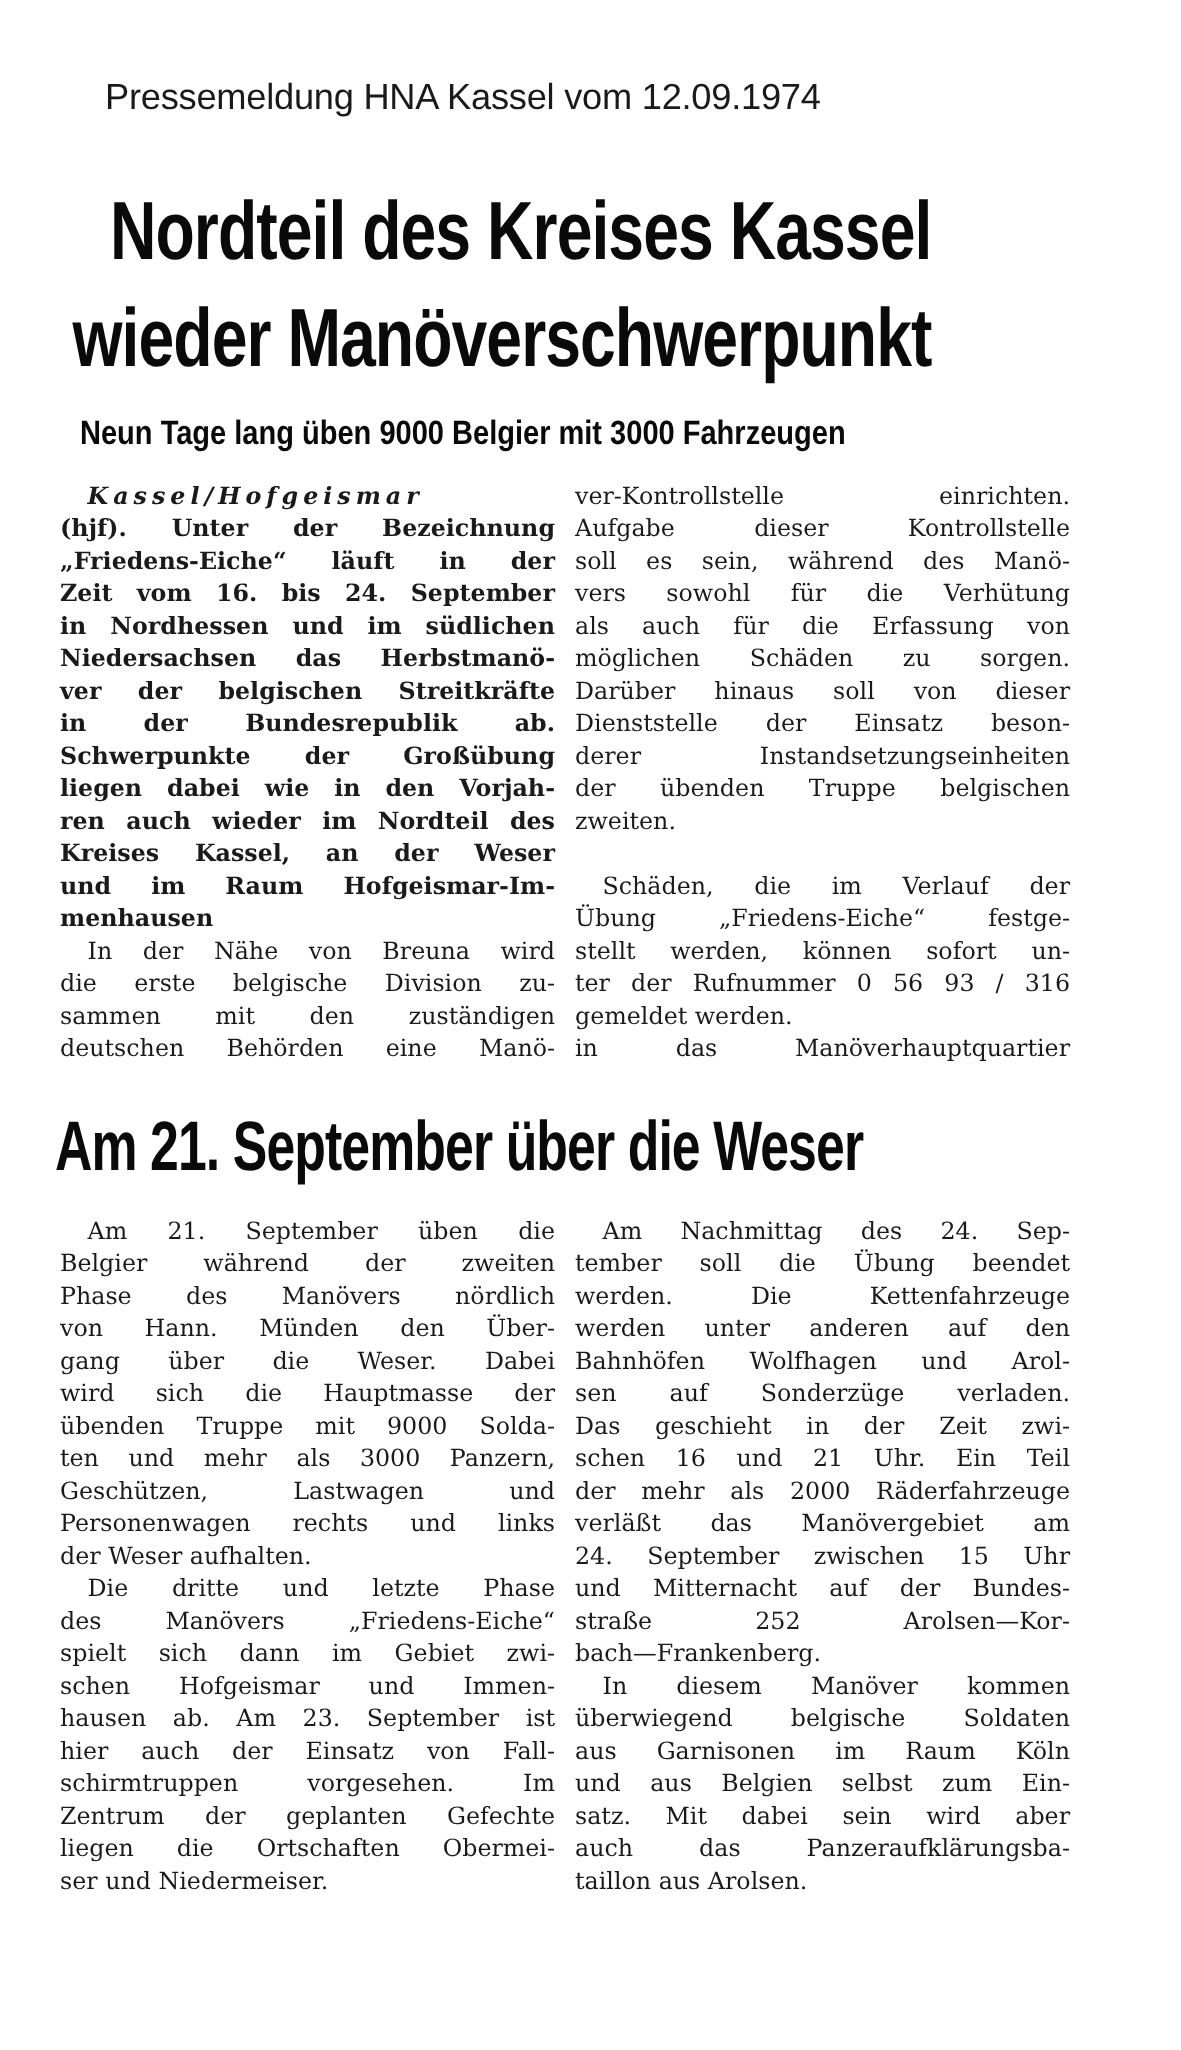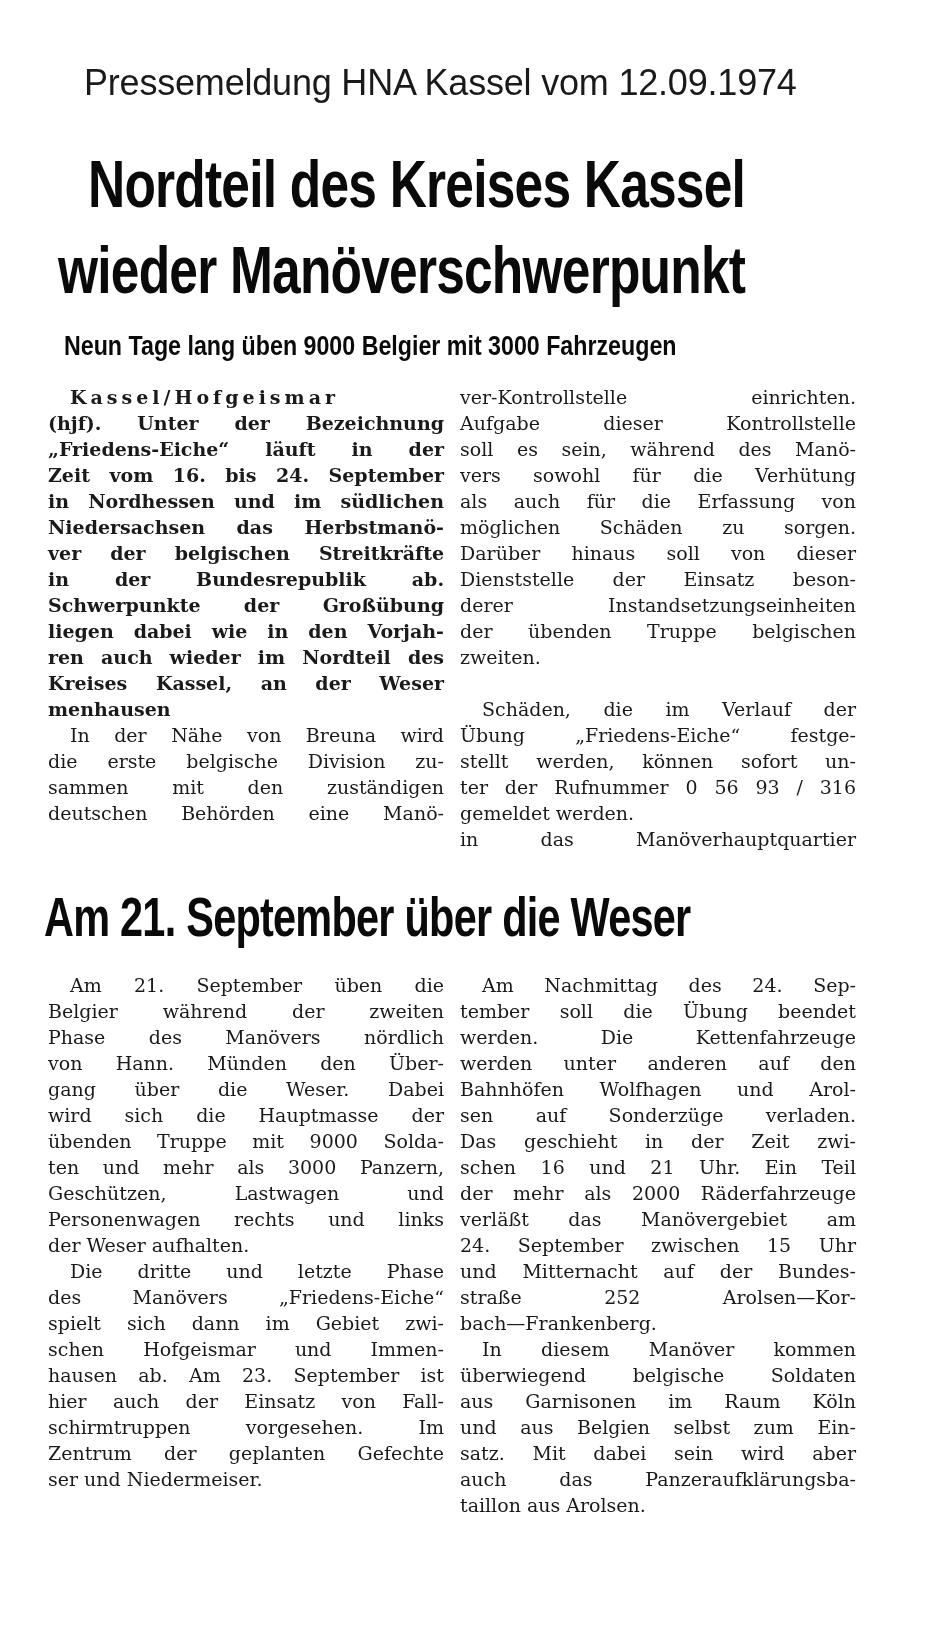--- a/index.html
+++ b/index.html
@@ -1,19 +1,19 @@
 <!DOCTYPE html>
 <html><head>
 <meta charset="utf-8">
 <style>
   html, body { margin: 0; padding: 0; background: #ffffff; }
   body { width: 945px; height: 1640px; position: relative; overflow: hidden; color: #111; }
   .caption {
     position: absolute; left: 84px; top: 62px;
-    font-family: "Liberation Sans", sans-serif; font-size: 36px; color: #1a1a1a;
+    font-family: "Liberation Sans", sans-serif; font-size: 29px; color: #1a1a1a;
     letter-spacing: -0.2px;
   }
   .headline {
     position: absolute; left: 54px; width: 810px;
     font-family: "Liberation Sans", sans-serif; font-weight: bold;
     color: #0a0a0a; text-align: center; white-space: nowrap;
     transform-origin: left top;
   }
   .h1a { top: 146px; font-size: 66px; transform: scaleX(0.78); left: 88px; text-align:left; letter-spacing: -1px; }
   .h1b { top: 232px; font-size: 66px; transform: scaleX(0.78); left: 58px; text-align:left; letter-spacing: -1px; }
@@ -26,21 +26,21 @@
   .col {
     position: absolute; width: 396px;
     font-family: "DejaVu Serif", "Liberation Serif", serif;
     font-size: 19px; line-height: 26px; color: #1a1a1a;
     text-align: justify;
   }
   .col .line { display: block; text-align: justify; text-align-last: justify; white-space: nowrap; overflow: visible; }
   .col .line.last { text-align-last: left; }
   .col .indent { padding-left: 22px; }
   .bold { font-weight: bold; }
-  .spaced { letter-spacing: 4px; }
+  .spaced { letter-spacing: 4px; font-style: italic; }
   .gap { height: 26px; }
   .c1 { left: 48px; top: 384px; }
   .c2 { left: 460px; top: 384px; }
   .c3 { left: 48px; top: 972px; }
   .c4 { left: 460px; top: 972px; }
 </style>
 </head>
 <body>
 
 <div class="caption">Pressemeldung HNA Kassel vom 12.09.1974</div>
@@ -56,20 +56,21 @@
       <span class="line">„Friedens-Eiche“ läuft in der</span>
       <span class="line">Zeit vom 16. bis 24. September</span>
       <span class="line">in Nordhessen und im südlichen</span>
       <span class="line">Niedersachsen das Herbstmanö-</span>
       <span class="line">ver der belgischen Streitkräfte</span>
       <span class="line">in der Bundesrepublik ab.</span>
       <span class="line">Schwerpunkte der Großübung</span>
       <span class="line">liegen dabei wie in den Vorjah-</span>
       <span class="line">ren auch wieder im Nordteil des</span>
       <span class="line">Kreises Kassel, an der Weser</span>
+      <span class="line">und im Raum Hofgeismar-Im-</span>
       <span class="line last">menhausen</span>
     </div>
   <div>
       <span class="line indent">In der Nähe von Breuna wird</span>
       <span class="line">die erste belgische Division zu-</span>
       <span class="line">sammen mit den zuständigen</span>
       <span class="line">deutschen Behörden eine Manö-</span>
     </div>
 </div>
 
@@ -116,20 +117,21 @@
     </div>
   <div>
       <span class="line indent">Die dritte und letzte Phase</span>
       <span class="line">des Manövers „Friedens-Eiche“</span>
       <span class="line">spielt sich dann im Gebiet zwi-</span>
       <span class="line">schen Hofgeismar und Immen-</span>
       <span class="line">hausen ab. Am 23. September ist</span>
       <span class="line">hier auch der Einsatz von Fall-</span>
       <span class="line">schirmtruppen vorgesehen. Im</span>
       <span class="line">Zentrum der geplanten Gefechte</span>
+      <span class="line">liegen die Ortschaften Obermei-</span>
       <span class="line last">ser und Niedermeiser.</span>
     </div>
 </div>
 
 <div class="col c4">
   <div>
       <span class="line indent">Am Nachmittag des 24. Sep-</span>
       <span class="line">tember soll die Übung beendet</span>
       <span class="line">werden. Die Kettenfahrzeuge</span>
       <span class="line">werden unter anderen auf den</span>

